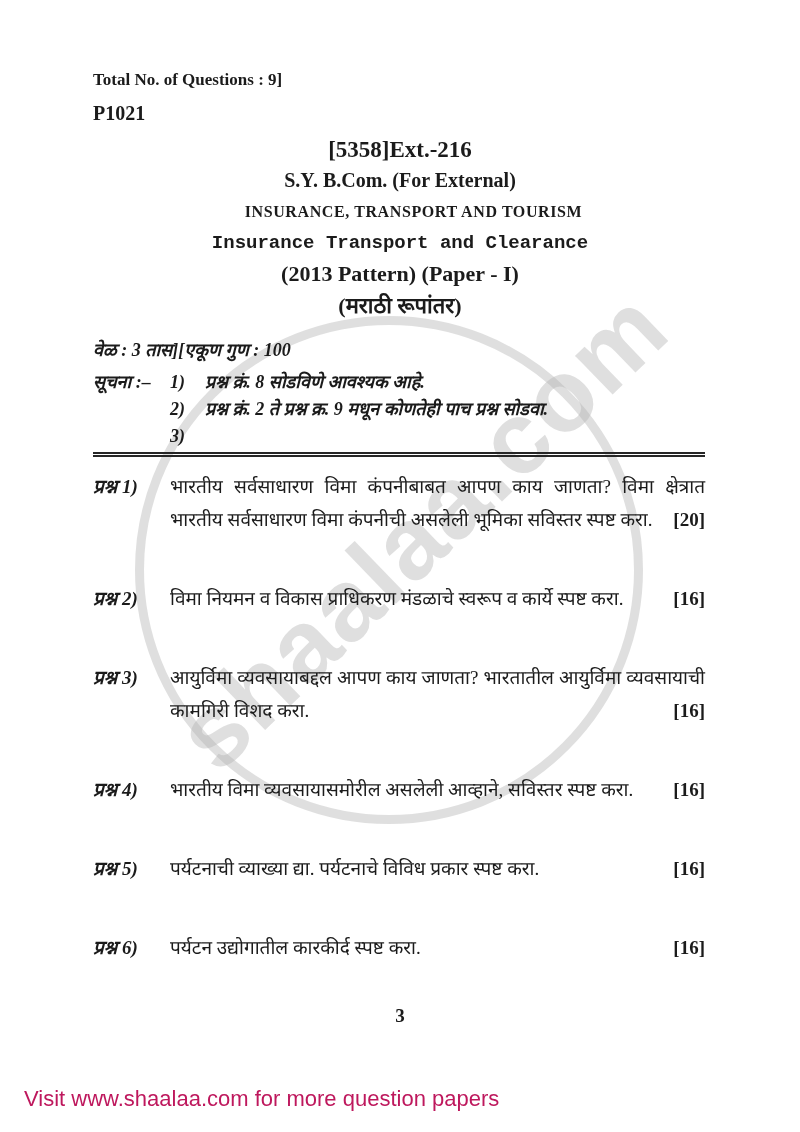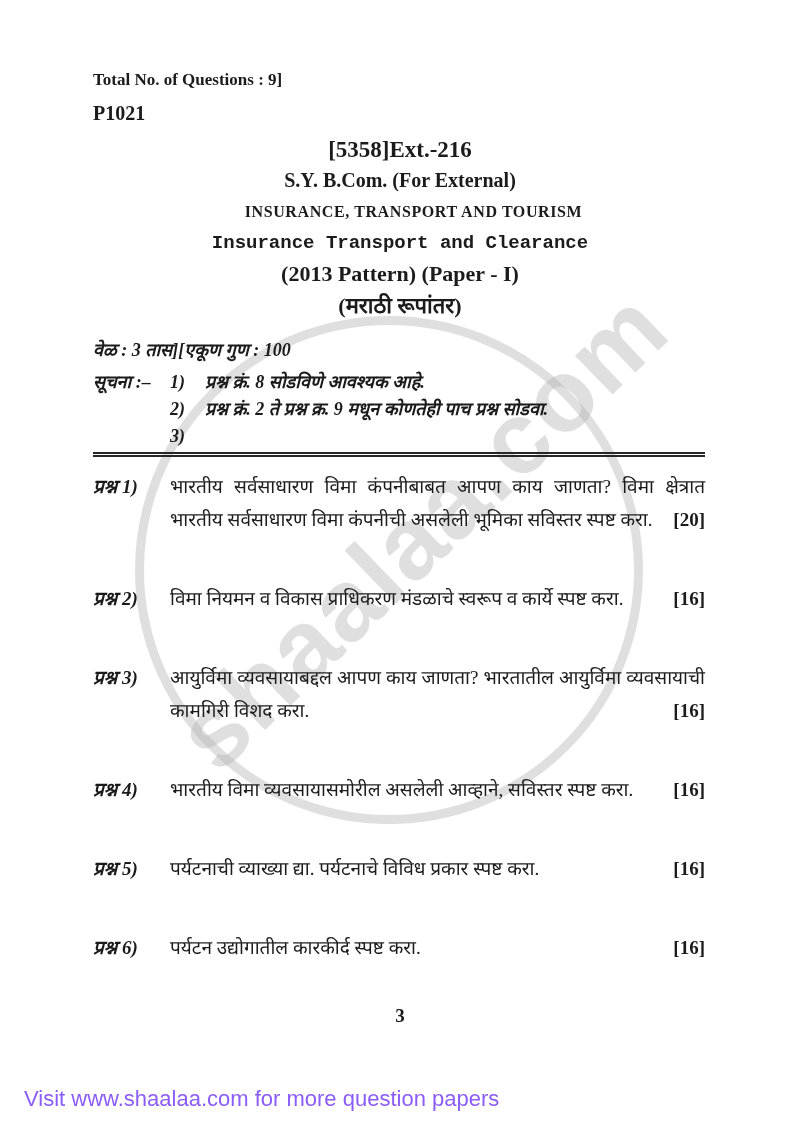--- a/index.html
+++ b/index.html
@@ -103,21 +103,21 @@
     background: transparent;
   }
 
   .page-number {
     position: absolute; left: 0; top: 1005px; width: 100%;
     text-align: center; font-size: 19px; font-weight: bold;
   }
   .promo {
     position: absolute; left: 24px; top: 1086px;
     font-family: "Liberation Sans", "DejaVu Sans", sans-serif;
-    font-size: 22px; color: #8b5cf6;
+    font-size: 22px; color: #be185d;
   }
 </style>
 </head>
 <body>
 
 <div class="page">
 
   <div class="watermark">
     <div class="wm-circle"></div>
     <div class="wm-text">shaalaa.com</div>

